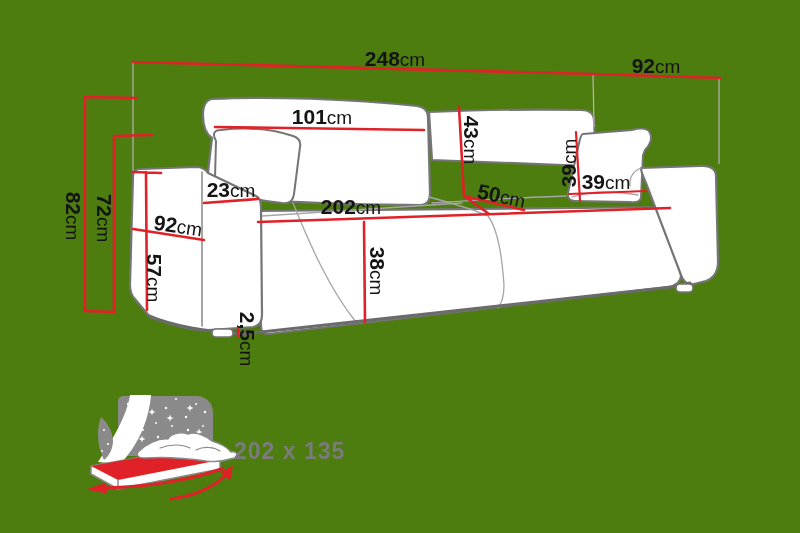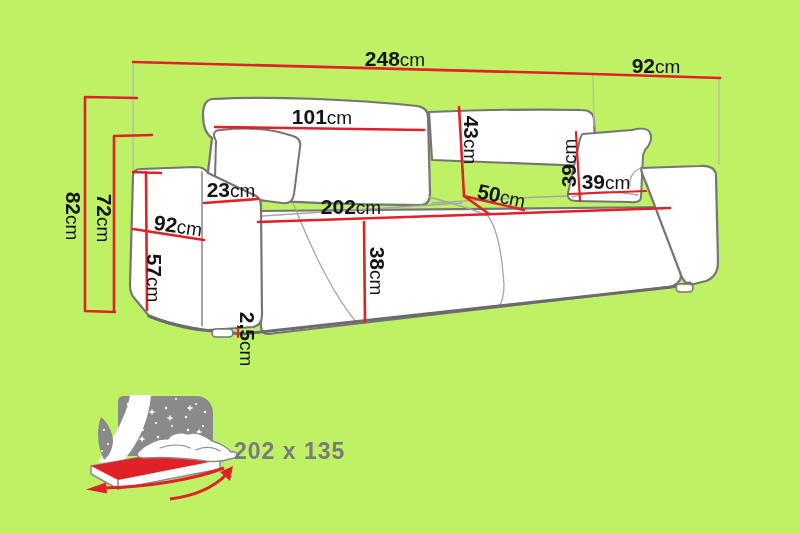--- a/index.html
+++ b/index.html
@@ -1,16 +1,16 @@
 <!DOCTYPE html>
 <html><head>
 <meta charset="utf-8">
 <style>
   html,body{margin:0;padding:0;background:#fff;}
-  #stage{position:relative;width:800px;height:533px;background:#bef264;overflow:hidden;}
+  #stage{position:relative;width:800px;height:533px;background:#4d7c0f;overflow:hidden;}
   svg{display:block;}
   text{font-family:"Liberation Sans",sans-serif;fill:#141414;}
   .num{font-weight:bold;font-size:21px;}
   .unit{font-weight:normal;font-size:19px;}
   .dim{stroke:#e02127;stroke-width:2.6;fill:none;stroke-linecap:round;}
   .dim-thin{stroke:#e02127;stroke-width:2.2;fill:none;stroke-linecap:round;}
   .drop{stroke:#b6b6b6;stroke-width:1.2;fill:none;}
   .outline{stroke:#757575;stroke-width:2.2;fill:#ffffff;stroke-linejoin:round;stroke-linecap:round;}
   .crease{stroke:#a6a6a6;stroke-width:1.3;fill:none;stroke-linecap:round;}
   .baseline{stroke:#6b6b6b;stroke-width:3;fill:none;stroke-linecap:round;}

